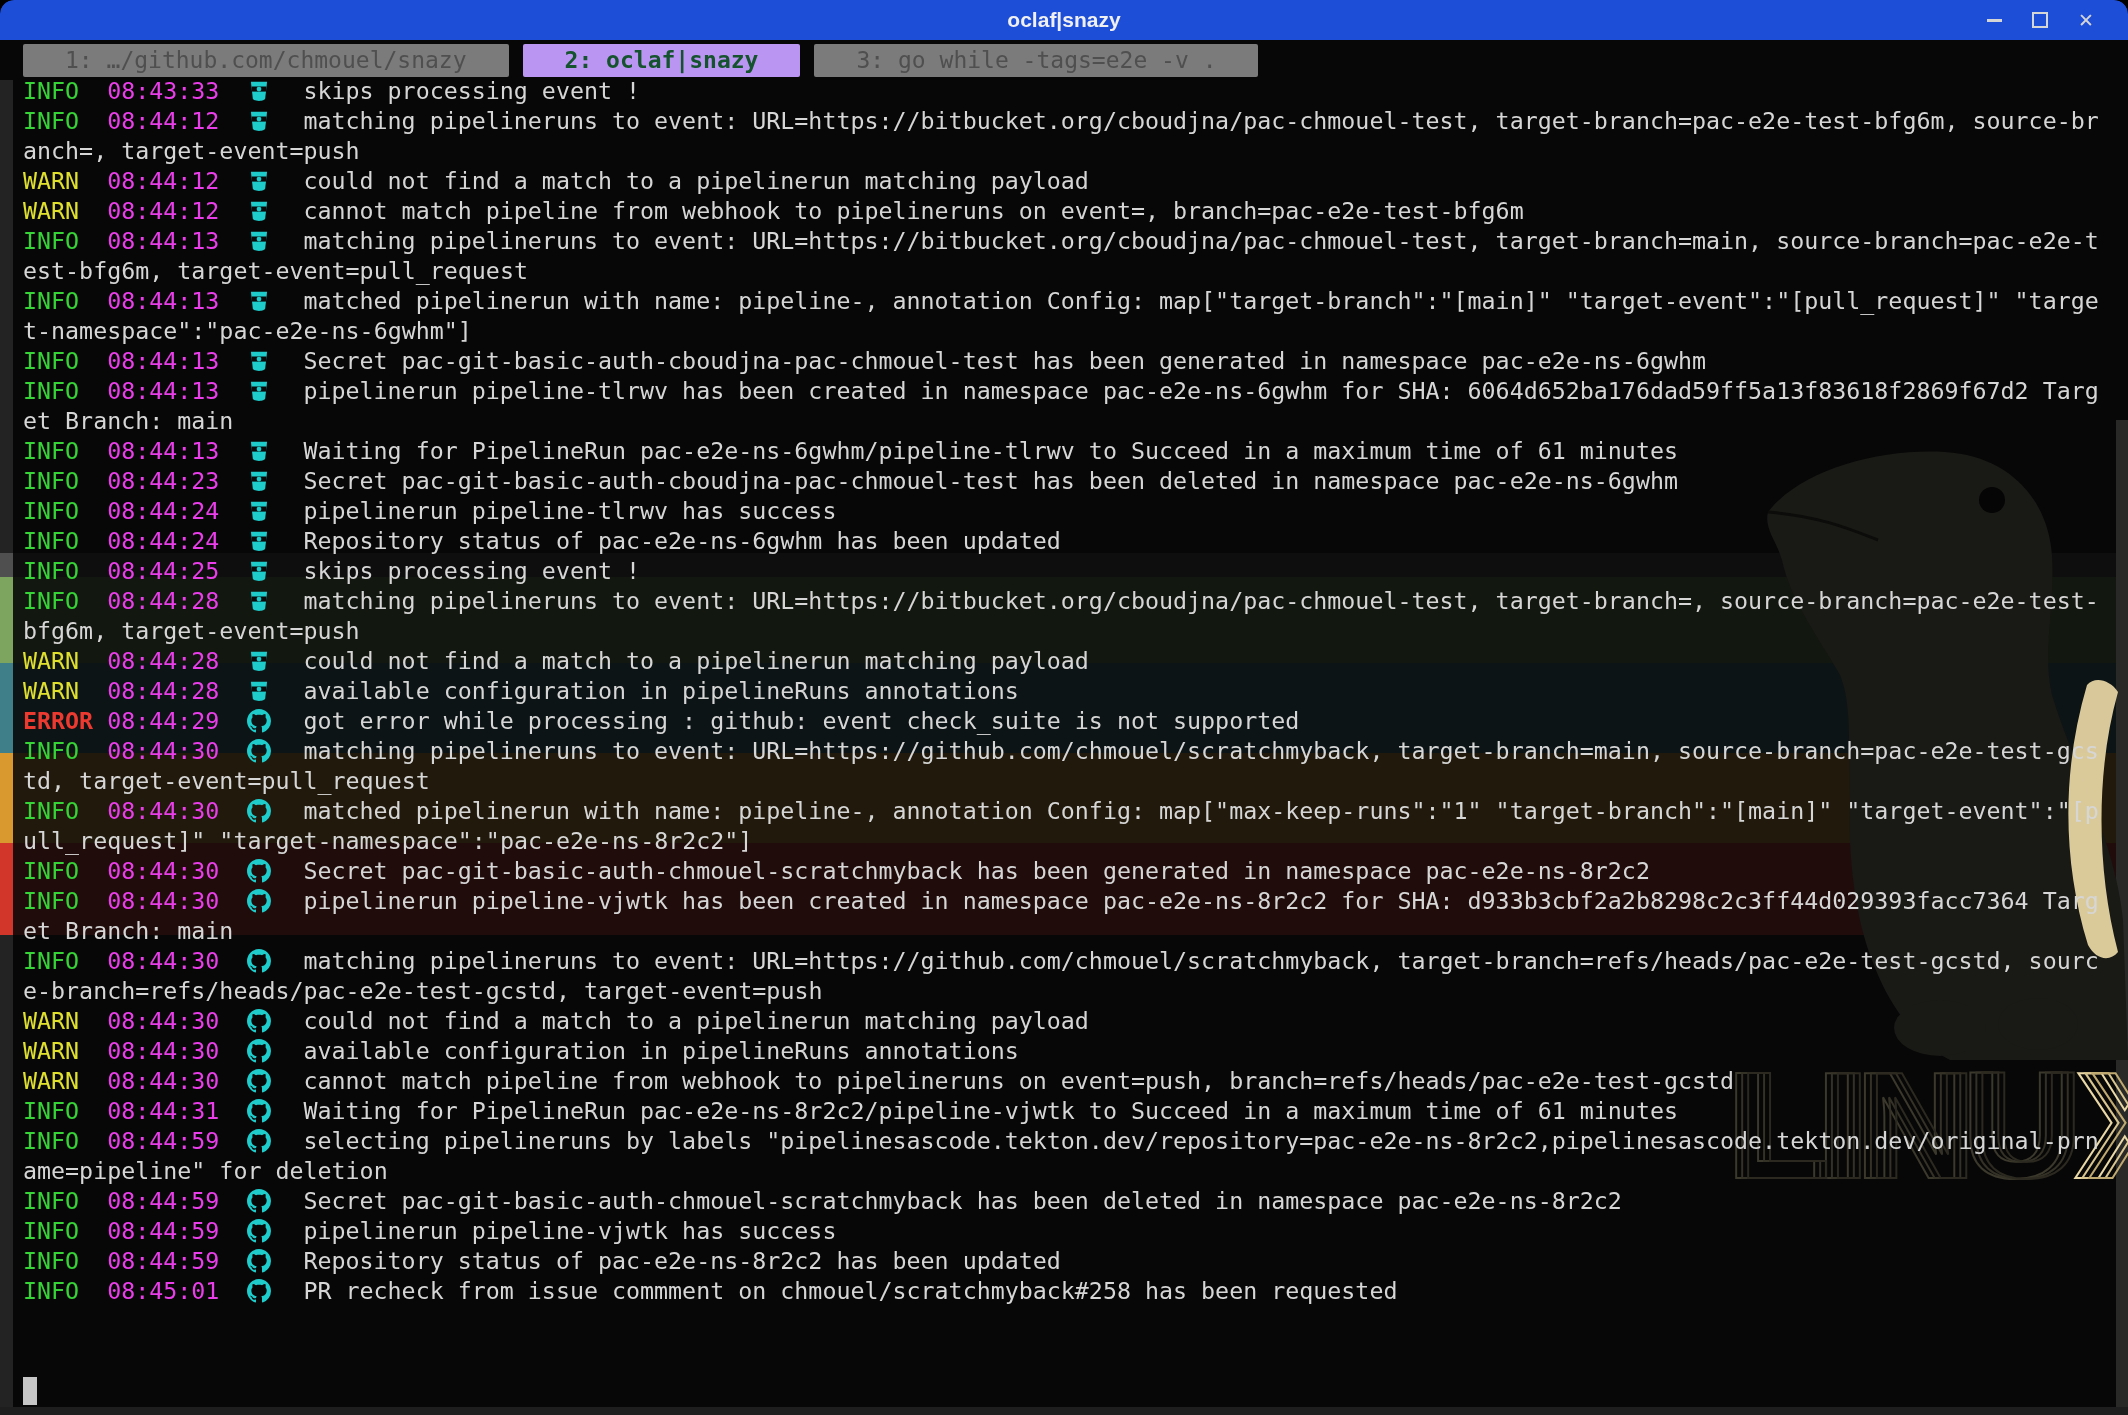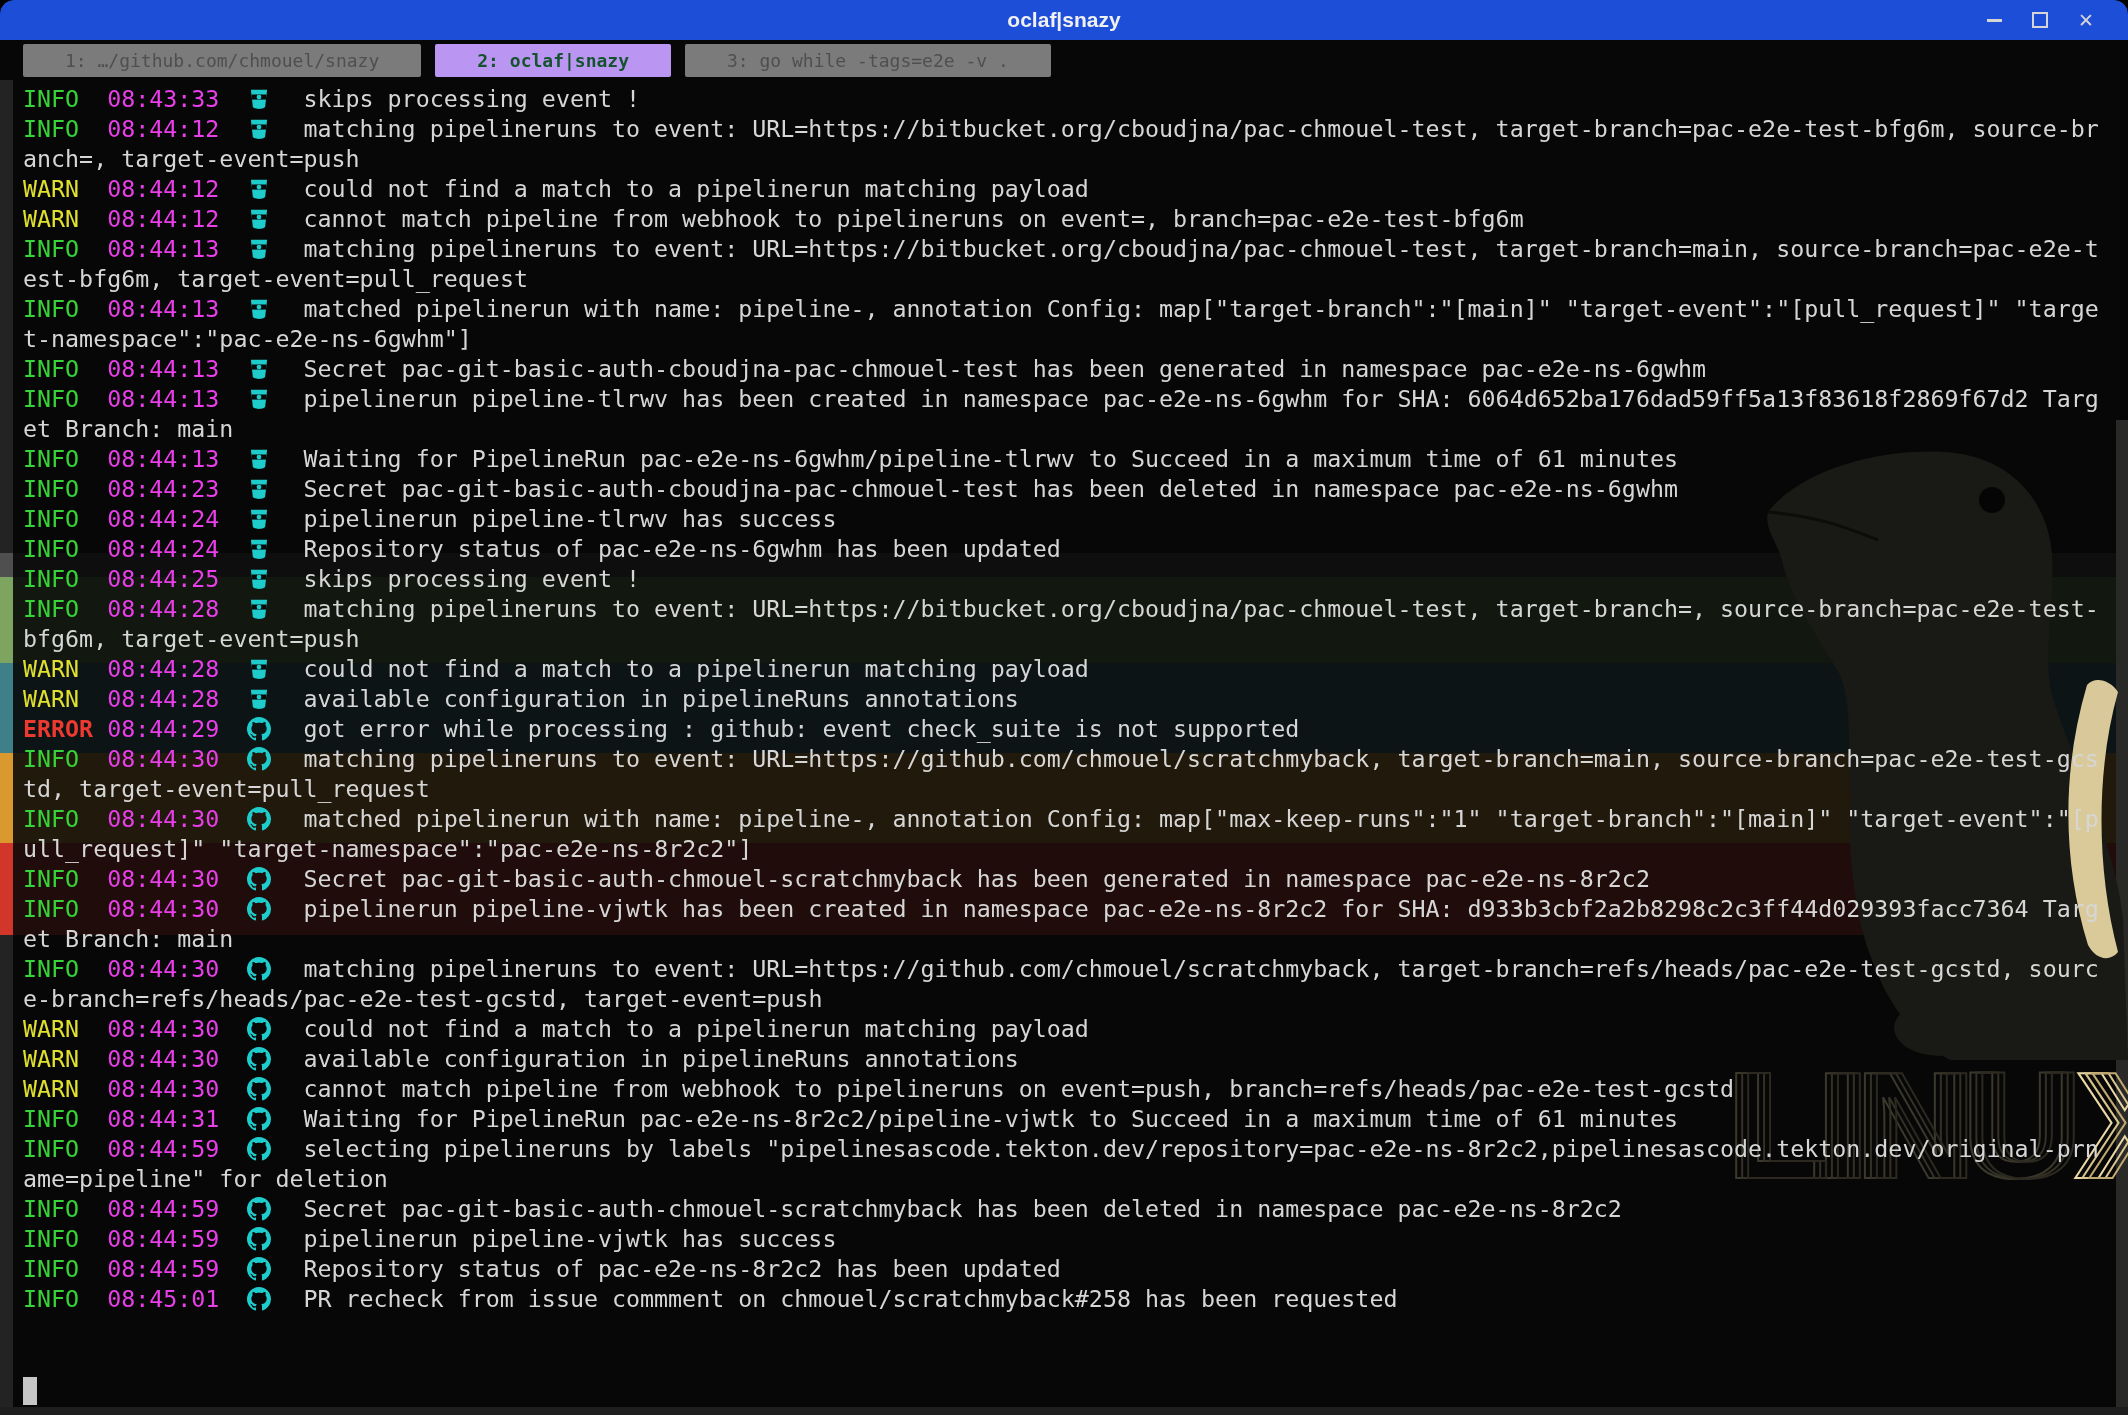--- a/index.html
+++ b/index.html
@@ -10,33 +10,33 @@
   .titlebar{position:absolute;left:0;top:0;width:2128px;height:40px;background:#1d4ed8;
             border-radius:14px 14px 0 0;z-index:10;}
   .title{position:absolute;left:0;right:0;top:0;height:40px;line-height:40px;text-align:center;
          color:#f0f0f0;font-family:"Liberation Sans",sans-serif;font-weight:bold;font-size:21px;}
   .controls{position:absolute;right:34px;top:0;height:40px;display:flex;align-items:center;gap:30px;z-index:11;}
   .ctl{color:#d5d5d5;font-family:"DejaVu Sans",sans-serif;font-size:19px;line-height:1;cursor:default;}
   .ctl.min{width:15px;height:3px;background:#d5d5d5;}
   .ctl.max{width:12px;height:12px;border:2px solid #d5d5d5;background:transparent;}
   
   .tabbar{position:absolute;left:23px;top:44px;display:flex;gap:14px;z-index:10;}
-  .tab{height:33px;line-height:33px;padding:0 42px;font-size:18px;background:#7b7b7b;color:#4f4f4f;
+  .tab{height:33px;line-height:33px;padding:0 42px;font-size:23px;background:#7b7b7b;color:#4f4f4f;
        border-radius:2px;white-space:pre;}
   .tab.active{background:#bb95f2;color:#14532d;font-weight:bold;}
   
   .leftstrip{position:absolute;left:0;top:80px;width:13px;height:1327px;background:#232323;z-index:2;}
   .rightstrip{position:absolute;left:2116px;top:420px;width:12px;height:987px;background:#292927;z-index:1;}
   .band{position:absolute;left:0;width:2128px;z-index:1;}
   .cap{position:absolute;left:0;width:13px;z-index:3;}
   .bottomedge{position:absolute;left:0;top:1407px;width:2128px;height:8px;background:#1e1e1e;z-index:9;}
   .penguin-svg{position:absolute;left:1690px;top:440px;z-index:1;}
   .linux-svg{position:absolute;left:1690px;top:1048px;z-index:1;}
   
-  .log{position:absolute;left:23px;top:84px;width:2082px;z-index:5;
+  .log{position:absolute;left:23px;top:76px;width:2082px;z-index:5;
        font-size:23.3px;line-height:30px;color:#d6d6d6;
        white-space:pre-wrap;word-break:break-all;}
   .entry{margin:0;}
   .lvl-INFO{color:#36d436;}
   .lvl-WARN{color:#e0e02e;}
   .lvl-ERROR{color:#ec3a31;font-weight:bold;}
   .time{color:#e93ee9;}
   .msg{color:#d6d6d6;}
   .ic{display:inline-block;width:28px;height:24px;vertical-align:-4px;margin-right:28px;}
   .cursor{position:absolute;left:23px;top:1377px;width:14px;height:28px;background:#c6c6c6;z-index:6;}

